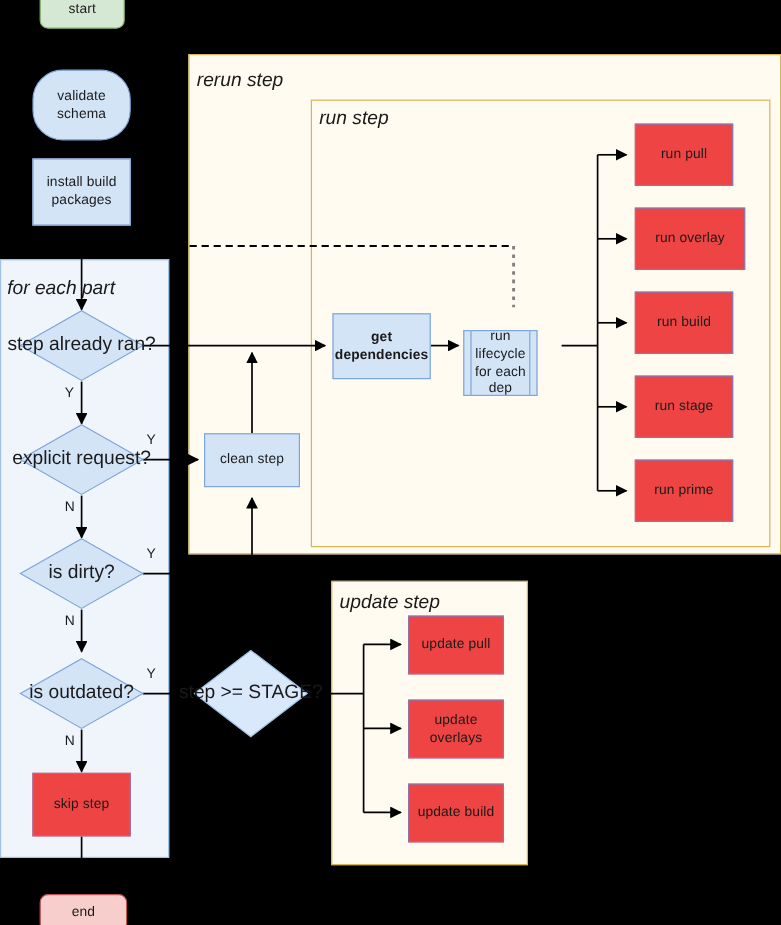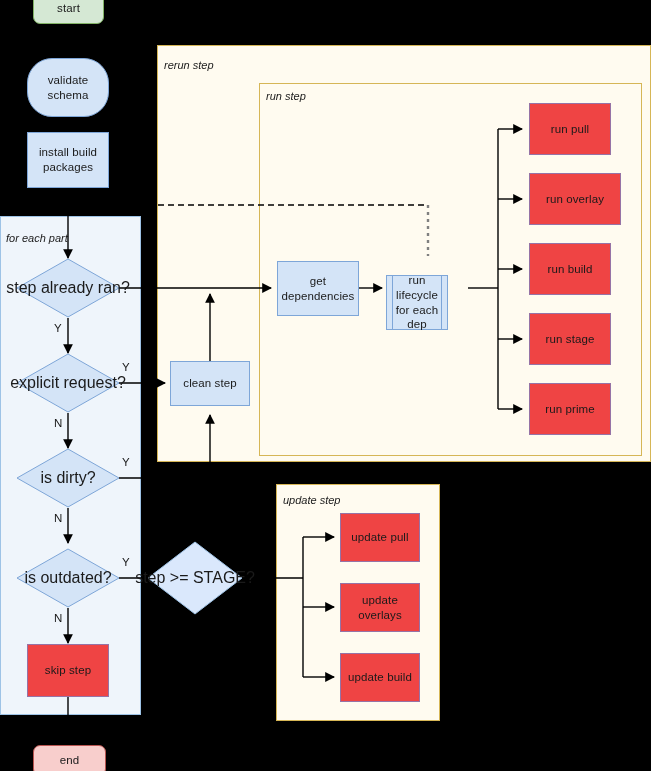--- a/index.html
+++ b/index.html
@@ -55,21 +55,21 @@
     border: 1px solid #d6b656;
   }
   .container-blue {
     position: absolute;
     box-sizing: border-box;
     background: #eff5fb;
     border: 1px solid #9ec3e6;
   }
   .container-label {
     position: absolute;
-    font-size: 11px;
+    font-size: 16px;
     font-style: italic;
     color: #1a1a1a;
     white-space: nowrap;
     text-align: right;
   }
   .diamond-wrap {
     position: absolute;
   }
   .diamond-wrap svg { display: block; }
   .diamond-label {
@@ -213,37 +213,37 @@
     </svg>
     <div class="diamond-label">is outdated?</div>
   </div>
 
   <div class="node proc-purple" style="left:27px; top:644px; width:82px; height:53px;">skip step</div>
 
   <div class="node terminator-red" style="left:33px; top:745px; width:73px; height:31px;">end</div>
 
   <div class="node proc-blue" style="left:170px; top:361px; width:80px; height:45px;">clean step</div>
 
-  <div class="node proc-blue" style="left:277px; top:261px; width:82px; height:55px;">get
+  <div class="node proc-blue" style="left:277px; top:261px; width:82px; height:55px;font-weight:bold;">get
 dependencies</div>
 
   <div class="node proc-blue" style="left:386px; top:275px; width:62px; height:55px; position:absolute;">
     <span class="sub-bar" style="left:5px;"></span>
     <span class="sub-bar" style="right:5px;"></span>
     <span style="white-space:pre-line; position:relative;">run lifecycle
 for each dep</span>
   </div>
 
   <div class="node proc-purple" style="left:529px; top:103px; width:82px; height:52px;">run pull</div>
   <div class="node proc-purple" style="left:529px; top:173px; width:92px; height:52px;">run overlay</div>
   <div class="node proc-purple" style="left:529px; top:243px; width:82px; height:52px;">run build</div>
   <div class="node proc-purple" style="left:529px; top:313px; width:82px; height:52px;">run stage</div>
   <div class="node proc-purple" style="left:529px; top:383px; width:82px; height:52px;">run prime</div>
 
-  <div class="diamond-wrap" style="left:147px; top:541px; width:96px; height:74px;">
+  <div class="diamond-wrap" style="left:161px; top:541px; width:96px; height:74px;">
     <svg viewBox="0 0 96 74" width="96" height="74" xmlns="http://www.w3.org/2000/svg">
       <polygon points="48,1 95,37 48,73 1,37" fill="#dae8fc" stroke="#9ec3e6" stroke-width="1"></polygon>
     </svg>
     <div class="diamond-label">step &gt;= STAGE?</div>
   </div>
 
   <div class="node proc-purple" style="left:340px; top:513px; width:80px; height:49px;">update pull</div>
   <div class="node proc-purple" style="left:340px; top:583px; width:80px; height:49px;">update overlays</div>
   <div class="node proc-purple" style="left:340px; top:653px; width:80px; height:49px;">update build</div>
 

